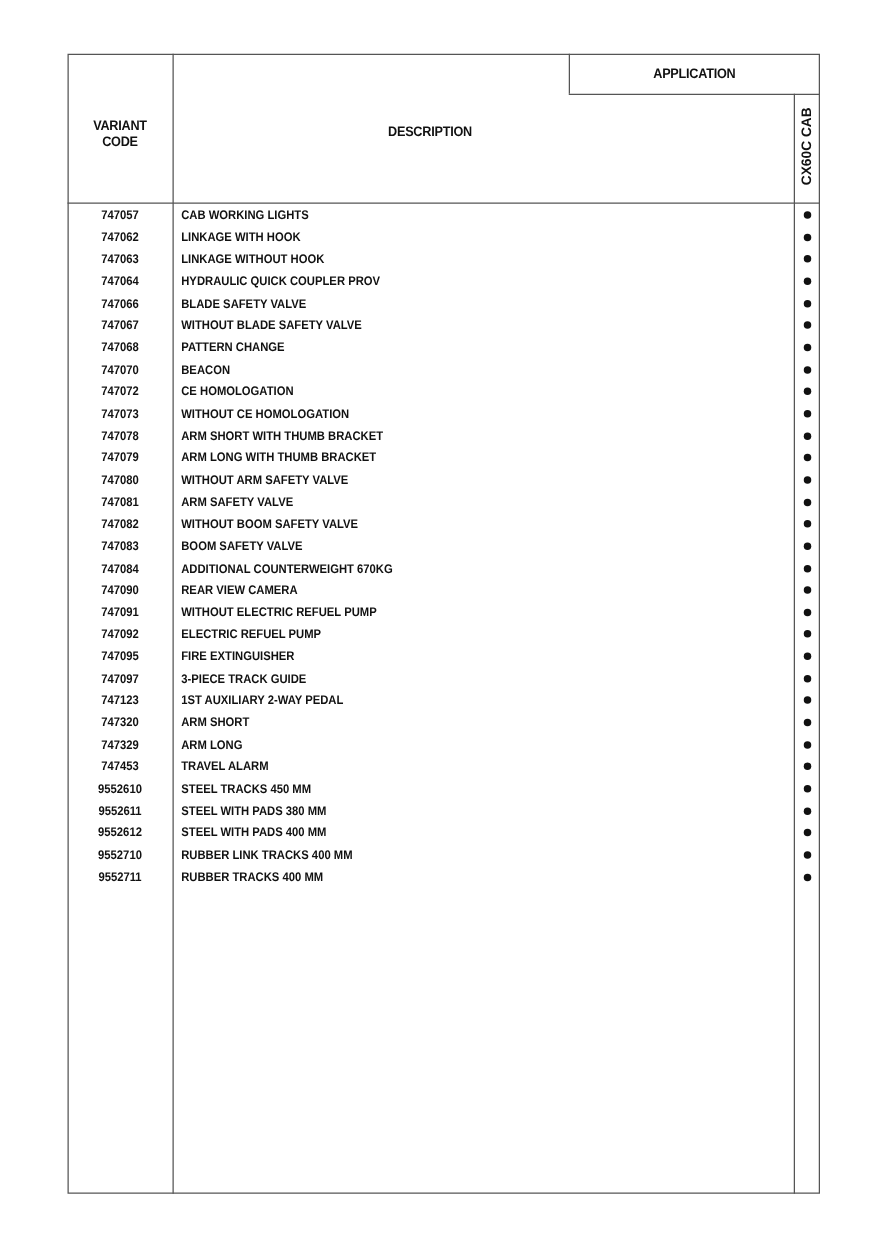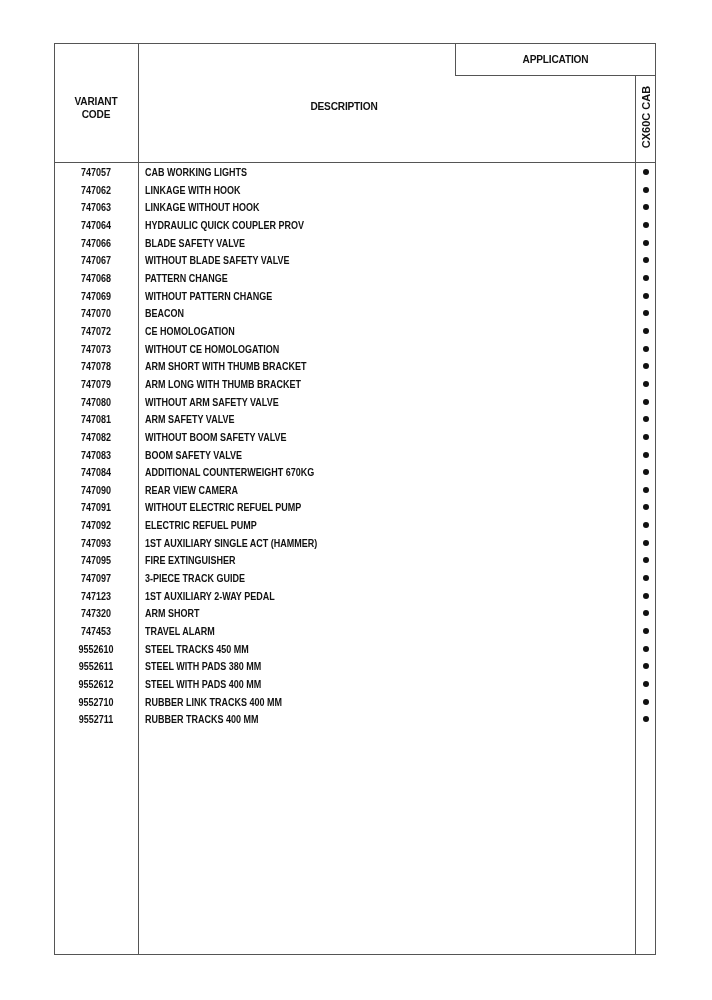--- a/index.html
+++ b/index.html
@@ -72,25 +72,20 @@
       <span class="code">747067</span>
       <span class="desc">WITHOUT BLADE SAFETY VALVE</span>
       <span class="dot"></span>
     </div>
     <div class="row">
       <span class="code">747068</span>
       <span class="desc">PATTERN CHANGE</span>
       <span class="dot"></span>
     </div>
     <div class="row">
-      <span class="code">747069</span>
-      <span class="desc">WITHOUT PATTERN CHANGE</span>
-      <span class="dot"></span>
-    </div>
-    <div class="row">
       <span class="code">747070</span>
       <span class="desc">BEACON</span>
       <span class="dot"></span>
     </div>
     <div class="row">
       <span class="code">747072</span>
       <span class="desc">CE HOMOLOGATION</span>
       <span class="dot"></span>
     </div>
     <div class="row">
@@ -142,45 +137,45 @@
       <span class="code">747091</span>
       <span class="desc">WITHOUT ELECTRIC REFUEL PUMP</span>
       <span class="dot"></span>
     </div>
     <div class="row">
       <span class="code">747092</span>
       <span class="desc">ELECTRIC REFUEL PUMP</span>
       <span class="dot"></span>
     </div>
     <div class="row">
-      <span class="code">747093</span>
-      <span class="desc">1ST AUXILIARY SINGLE ACT (HAMMER)</span>
-      <span class="dot"></span>
-    </div>
-    <div class="row">
       <span class="code">747095</span>
       <span class="desc">FIRE EXTINGUISHER</span>
       <span class="dot"></span>
     </div>
     <div class="row">
       <span class="code">747097</span>
       <span class="desc">3-PIECE TRACK GUIDE</span>
       <span class="dot"></span>
     </div>
     <div class="row">
       <span class="code">747123</span>
       <span class="desc">1ST AUXILIARY 2-WAY PEDAL</span>
       <span class="dot"></span>
     </div>
     <div class="row">
       <span class="code">747320</span>
       <span class="desc">ARM SHORT</span>
       <span class="dot"></span>
     </div>
     <div class="row">
+      <span class="code">747329</span>
+      <span class="desc">ARM LONG</span>
+      <span class="dot"></span>
+    </div>
+    <div class="row">
       <span class="code">747453</span>
       <span class="desc">TRAVEL ALARM</span>
       <span class="dot"></span>
     </div>
     <div class="row">
       <span class="code">9552610</span>
       <span class="desc">STEEL TRACKS 450 MM</span>
       <span class="dot"></span>
     </div>
     <div class="row">

